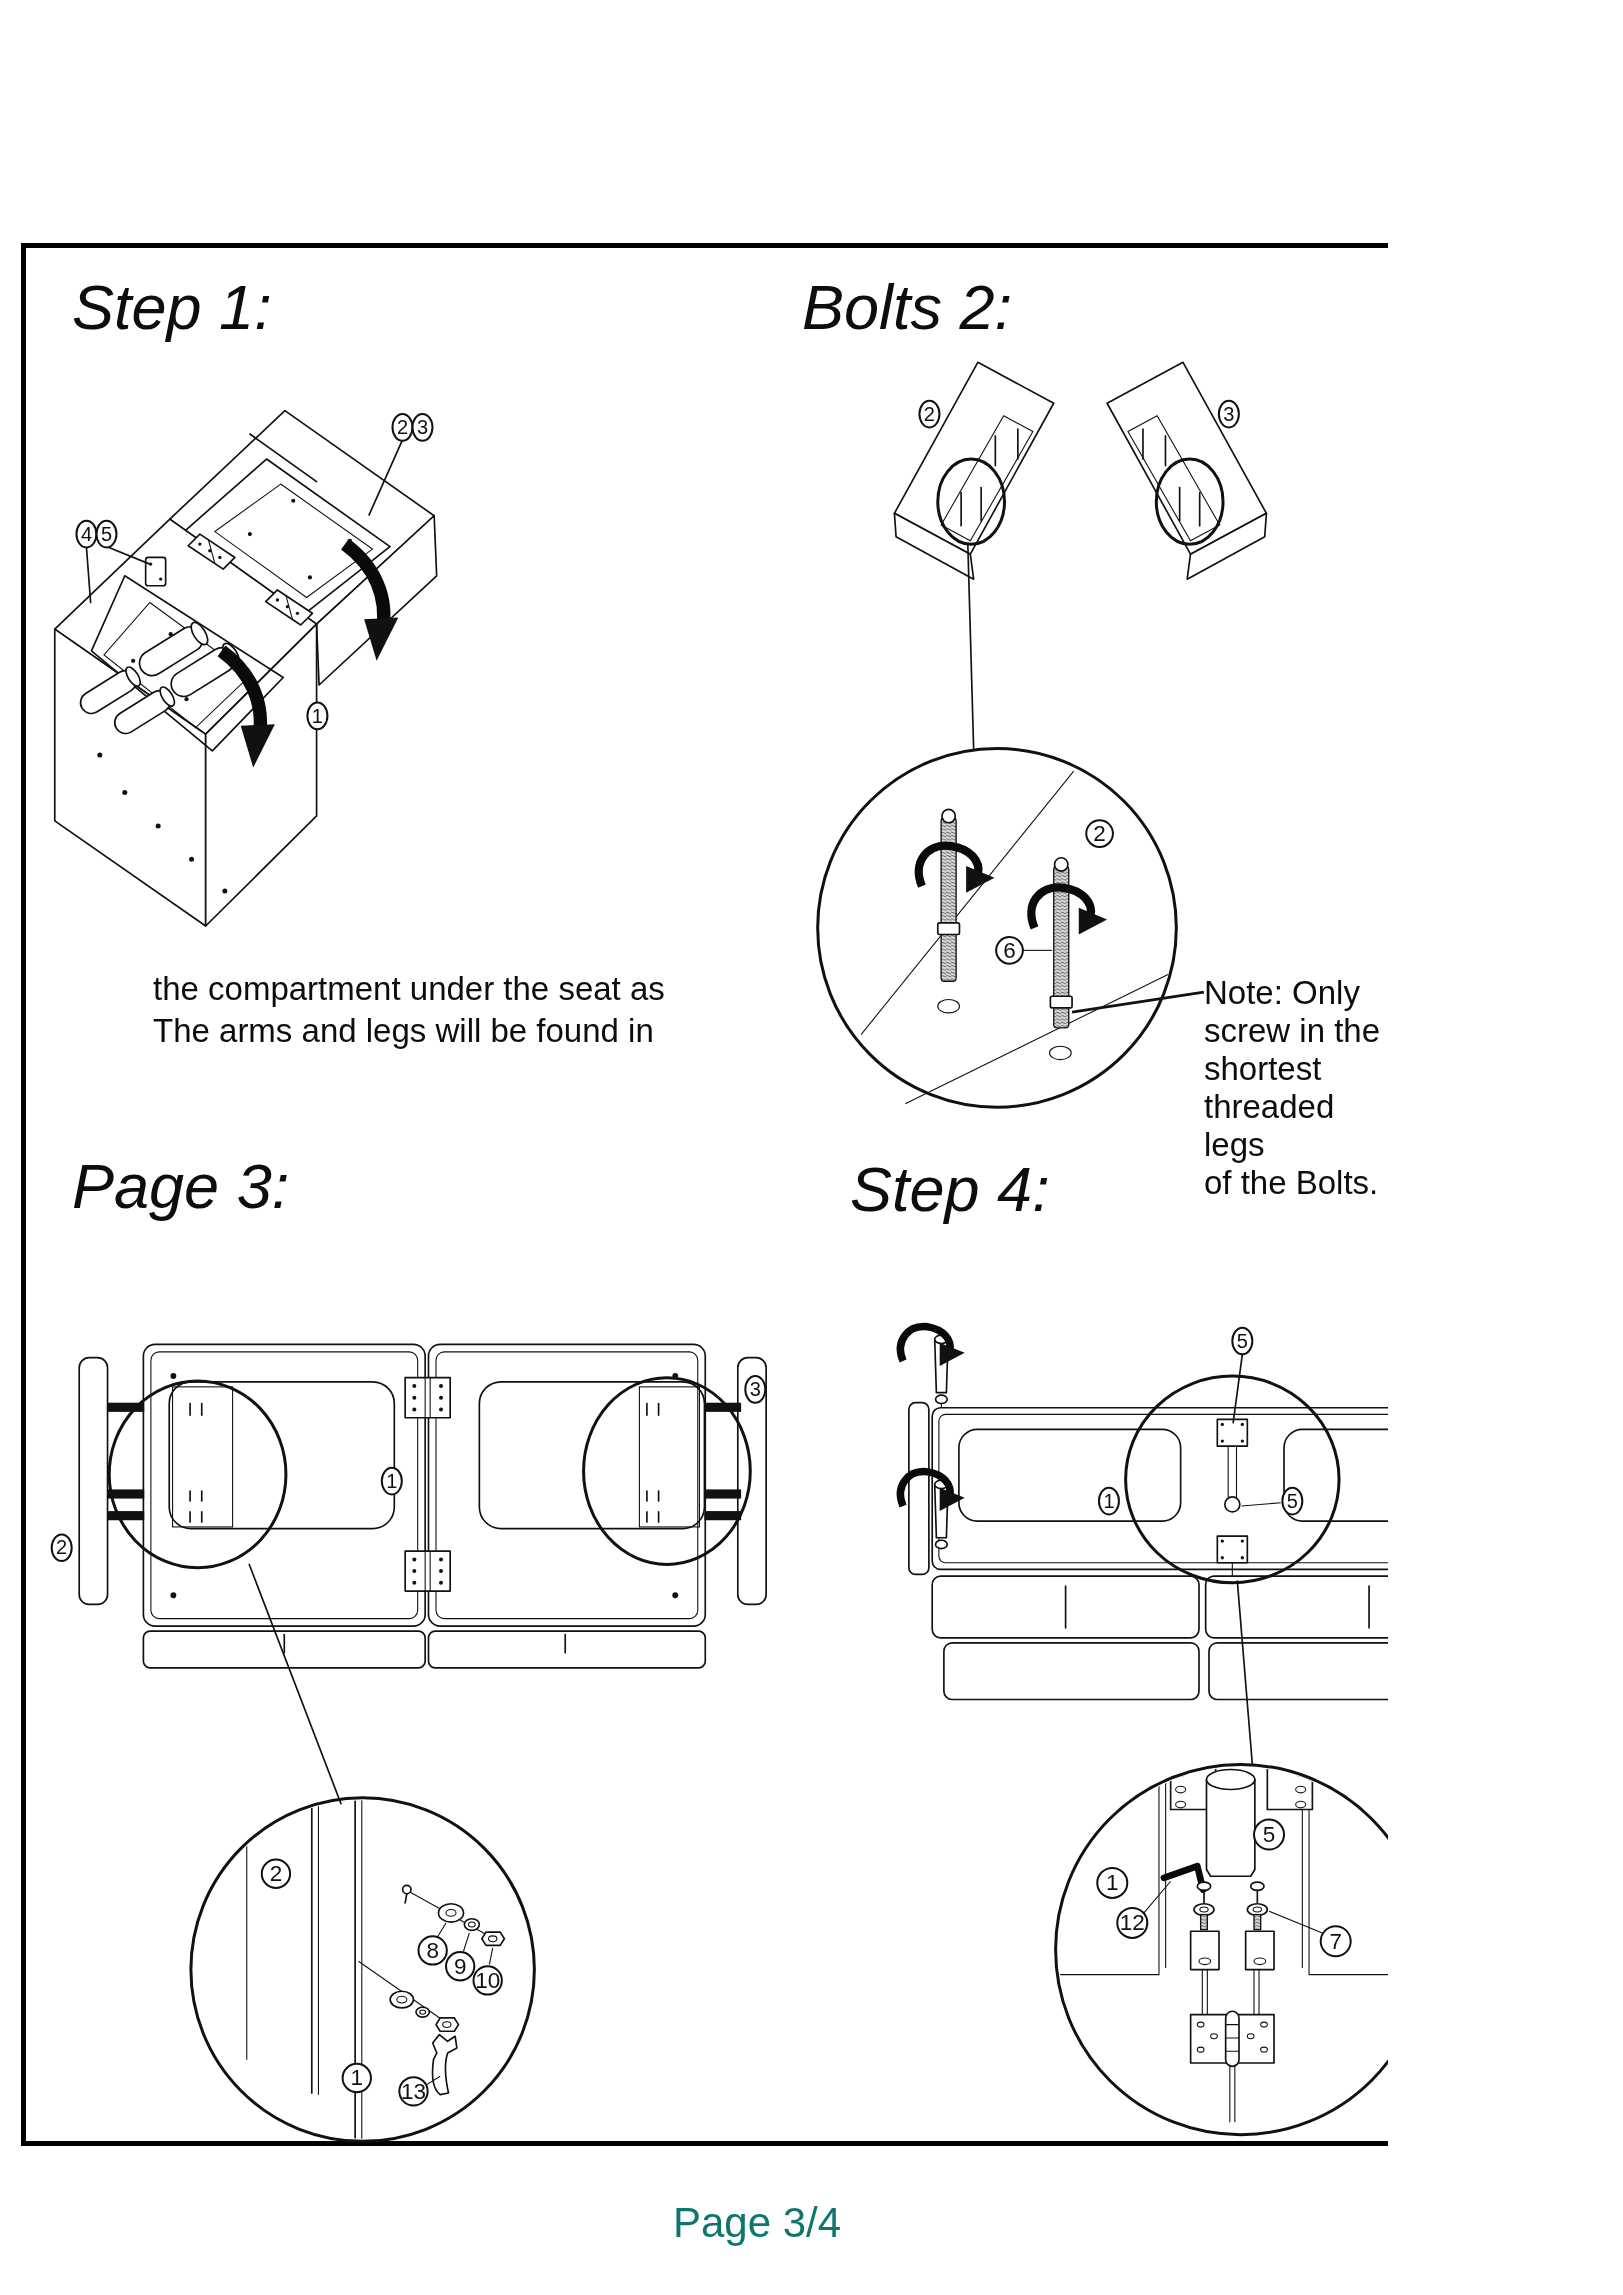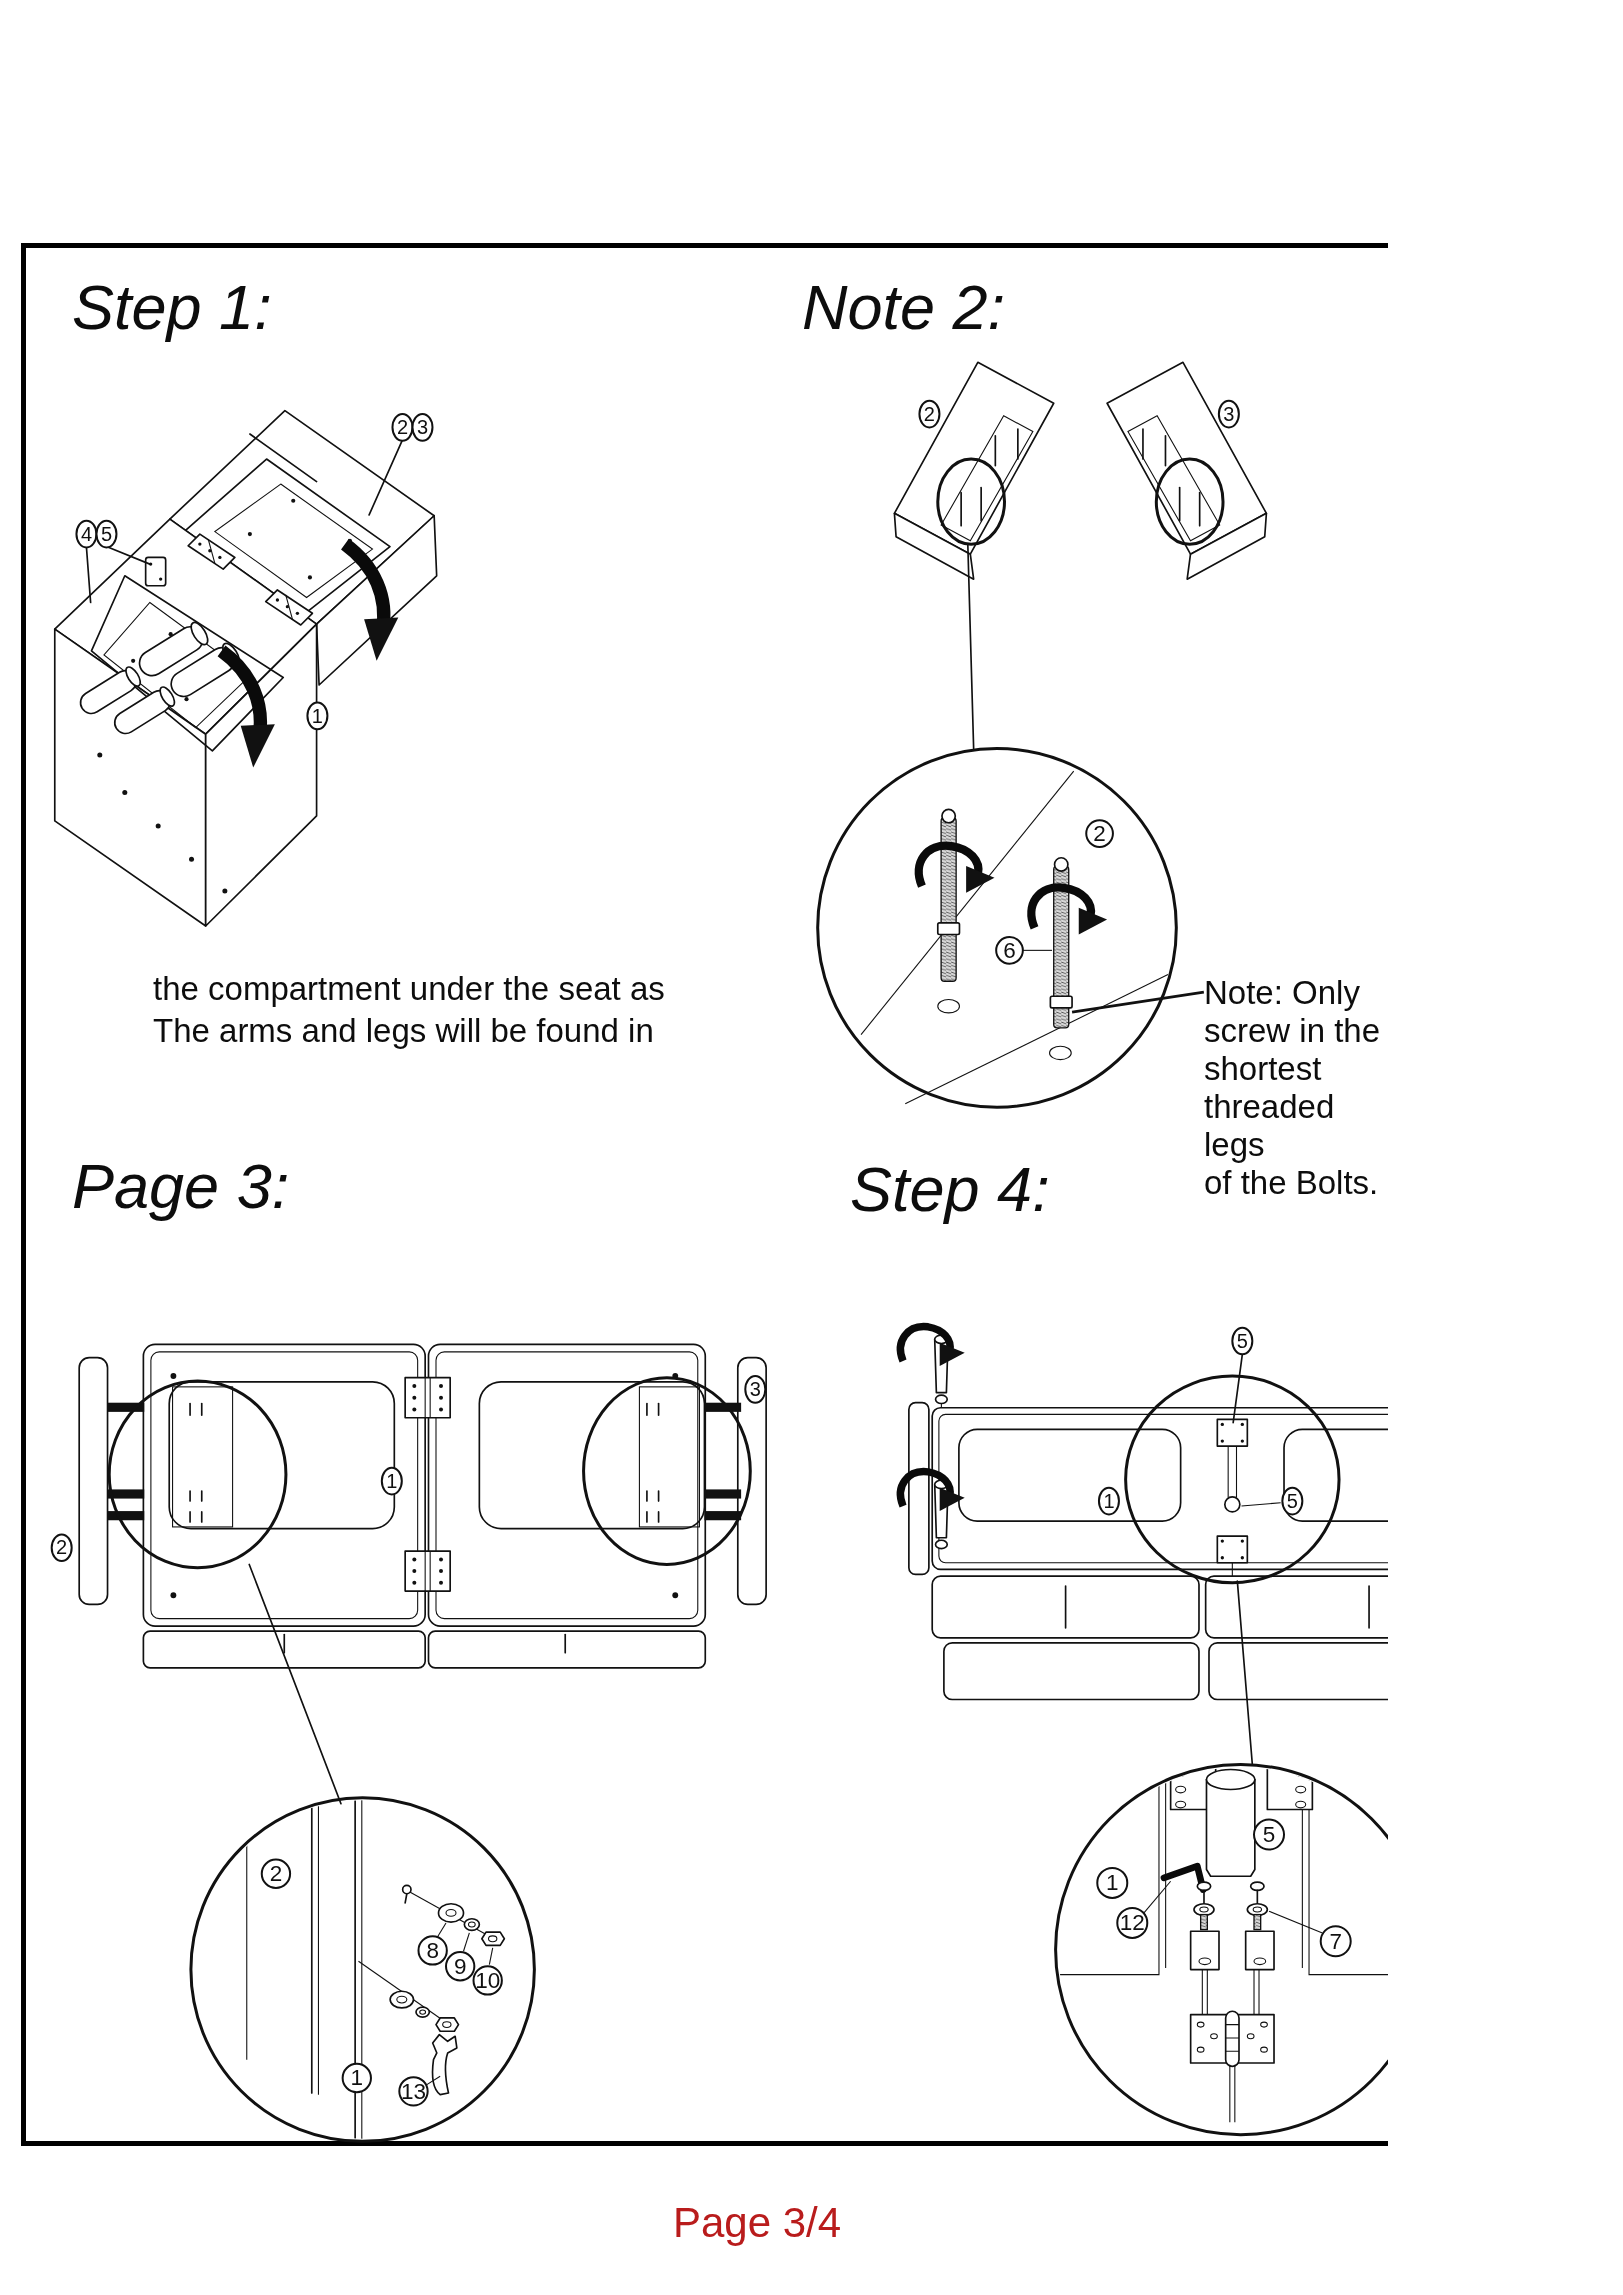--- a/index.html
+++ b/index.html
@@ -10,21 +10,21 @@
   .step-title{position:absolute;font-style:italic;font-size:63px;line-height:1;
               white-space:nowrap;color:#0d0d0d;}
   #t1{left:72px;top:276px;}
   #t2{left:802px;top:276px;}
   #t3{left:72px;top:1155px;}
   #t4{left:850px;top:1158px;}
   .body-note{position:absolute;font-size:33px;line-height:42px;color:#0d0d0d;}
   #note1{left:153px;top:968px;}
   #note2{left:1204px;top:974px;line-height:38px;}
   .footer{position:absolute;top:2199px;left:757px;transform:translateX(-50%);
-          font-size:42px;color:#b91c1c;}
+          font-size:42px;color:#0f766e;}
   svg{position:absolute;overflow:visible;}
   #svg1{left:33px;top:384px;}
   #svg2{left:801px;top:334px;}
   #svg3{left:33px;top:1301px;}
   #svg4{left:867px;top:1301px;}
   .ln{stroke:#111;stroke-width:2;fill:none;stroke-linejoin:round;stroke-linecap:round;}
   .thin{stroke:#111;stroke-width:1.3;fill:none;}
   .fw{fill:#fff;stroke:#111;stroke-width:2;stroke-linejoin:round;}
   .fb{fill:#111;stroke:none;}
   .mag{fill:none;stroke:#111;stroke-width:3.6;}
@@ -33,21 +33,21 @@
   .cnum2{font-size:27px;}
   .rod{fill:url(#thr);stroke:#111;stroke-width:1.6;}
 </style>
 </head>
 <body>
 
 <div class="sheet">
   <div class="frame"></div>
 
   <div class="step-title" id="t1">Step 1:</div>
-  <div class="step-title" id="t2">Note 2:</div>
+  <div class="step-title" id="t2">Bolts 2:</div>
   <div class="step-title" id="t3">Page 3:</div>
   <div class="step-title" id="t4">Step 4:</div>
 
   <div class="body-note" id="note1">
     <div>the compartment under the seat as</div>
     <div>The arms and legs will be found in</div>
   </div>
 
   <div class="body-note" id="note2">
     <div>Note: Only screw in the</div>

